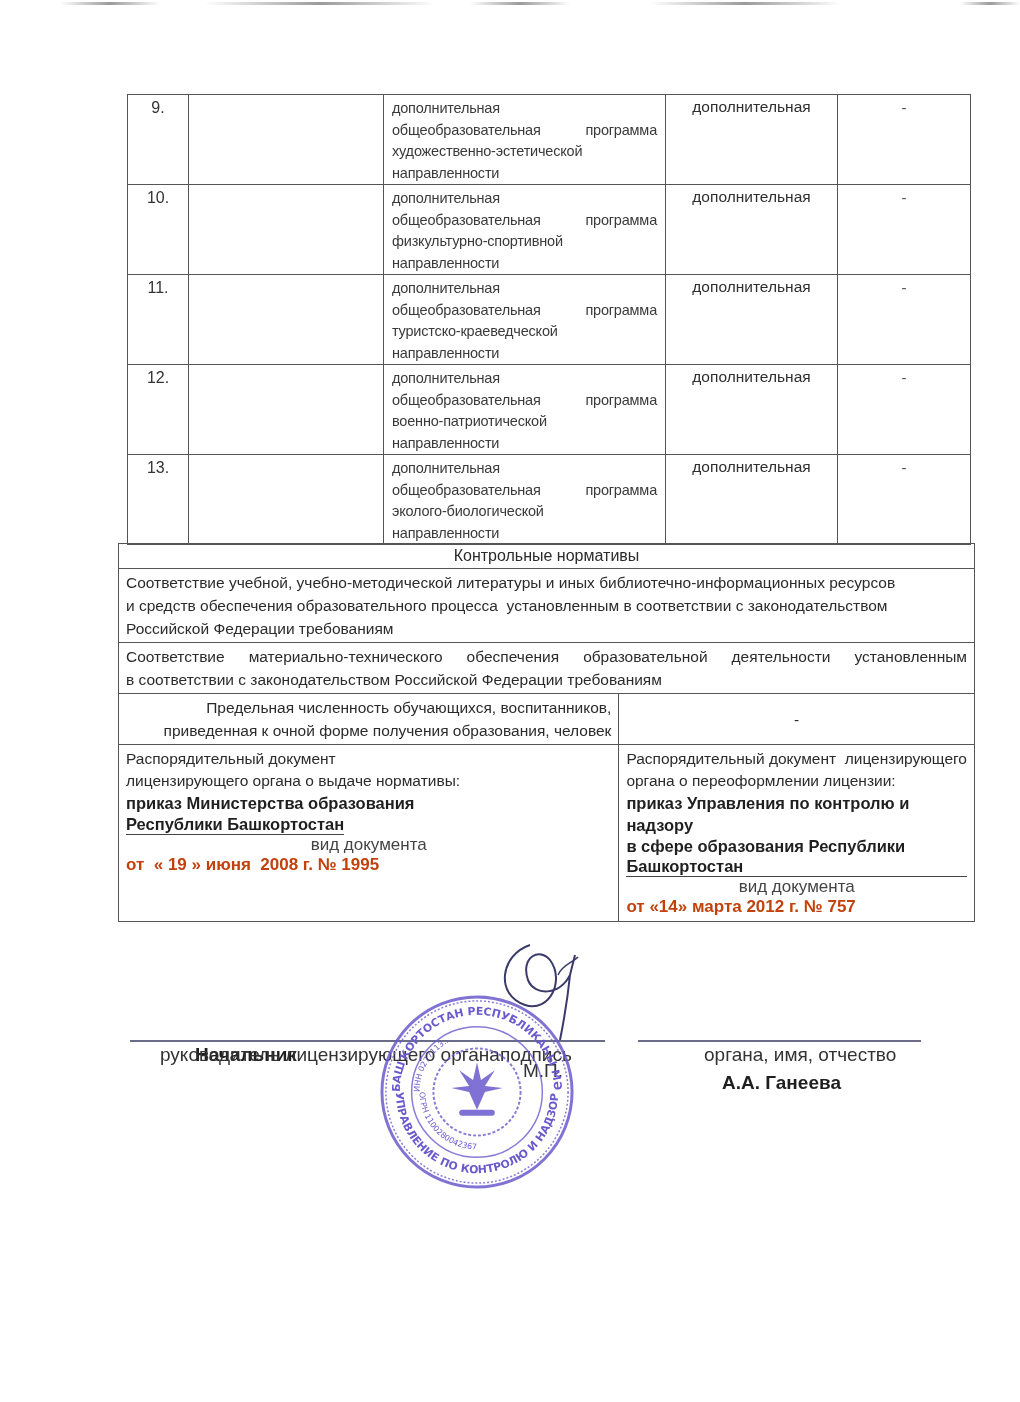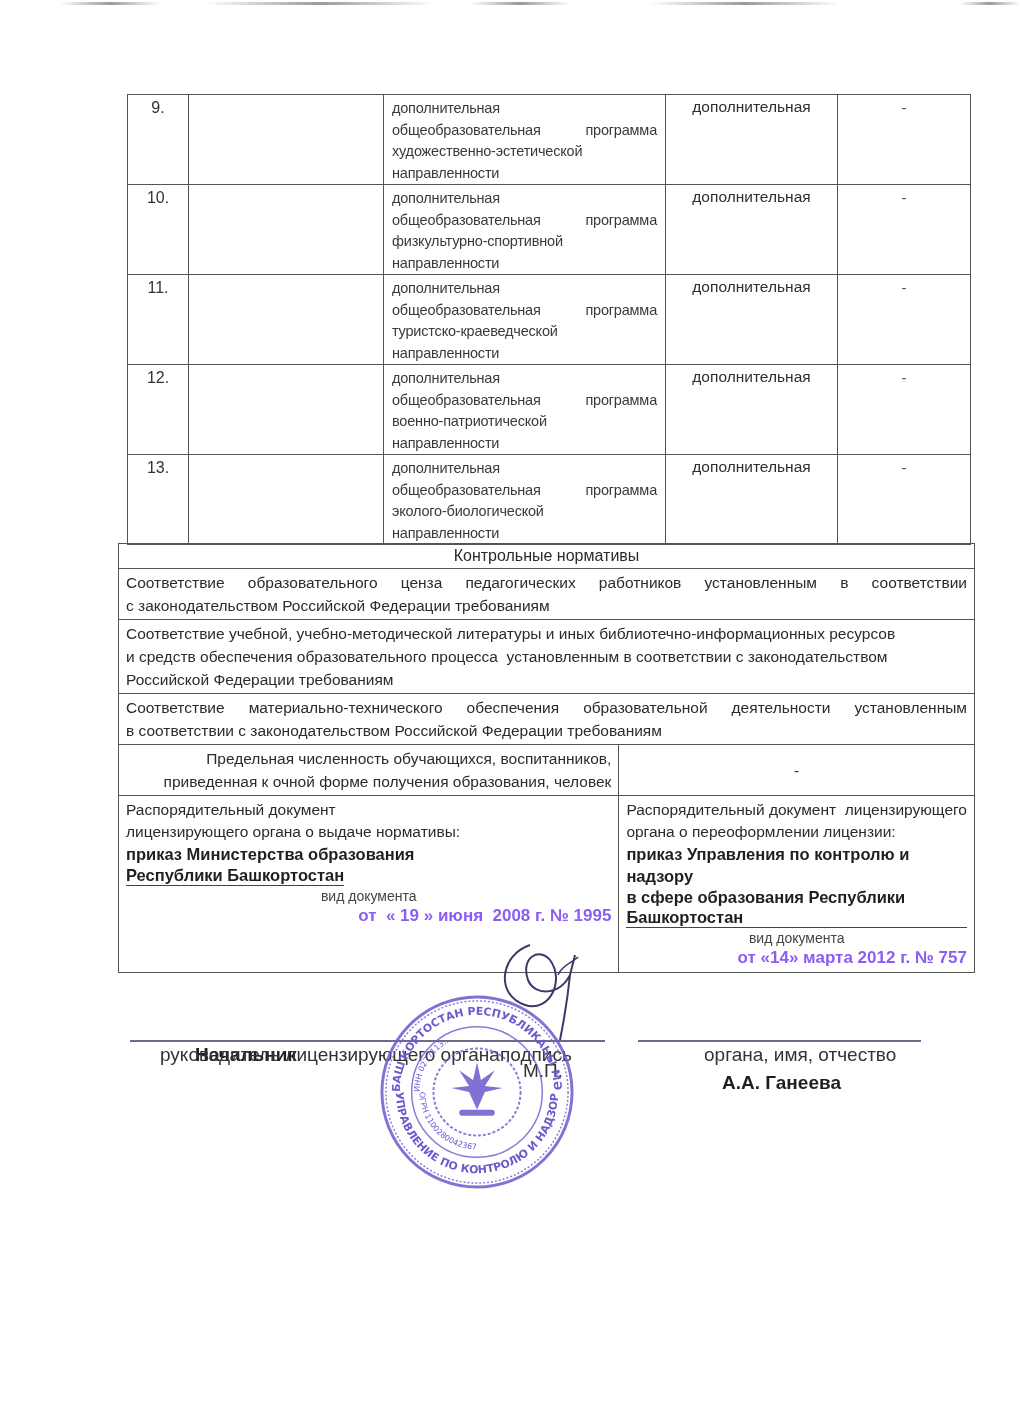--- a/index.html
+++ b/index.html
@@ -21,22 +21,22 @@
   .prog-table td.dash { text-align: center; padding-top: 4px; color: #555; }
   
   .norms { position: absolute; left: 118px; top: 543px; width: 857px; border-collapse: collapse; }
   .norms td { border: 1.5px solid #555; padding: 2px 7px; font-size: 15.5px; line-height: 23px; color: #2b2b2b; vertical-align: top; margin-left: 24px; }
   .norms .head { text-align: center; font-size: 16px; height: 22px; padding: 0; line-height: 24px; }
   .just { display: block; text-align: justify; text-align-last: justify; }
   .norms .dashcell { text-align: center; vertical-align: middle; }
   .docs td { height: 150px; line-height: 22px; padding: 3px 7px; }
   .bold { font-weight: bold; font-size: 16.5px; color: #1f1f1f; }
   .ul { border-bottom: 1.5px solid #444; display: inline-block; line-height: 20px; }
-  .small-cap { display: block; text-align: center; font-size: 14px; line-height: 14px; margin-top: 2px; color: #444; }
-  .date { display: block; text-align: right; font-weight: bold; font-size: 17px; margin-top: 2px; color: #8b5cf6; }
+  .small-cap { display: block; text-align: center; font-size: 17px; line-height: 14px; margin-top: 2px; color: #444; }
+  .date { display: block; text-align: left; font-weight: bold; font-size: 17px; margin-top: 2px; color: #c2410c; }
   
   .sig-title { position: absolute; font-weight: bold; font-size: 19px; color: #1f1f1f; }
   .sig-line { position: absolute; height: 1.5px; background: #6b6b8a; }
   .sig-caption { position: absolute; font-size: 19px; color: #333; }
   .stamp { position: absolute; left: 378px; top: 993px; width: 198px; height: 198px; }
   .handsig { position: absolute; left: 490px; top: 935px; width: 120px; height: 110px; }
 </style>
 </head>
 <body>
 
@@ -108,26 +108,20 @@
         <td class="type">дополнительная</td>
         <td class="dash">-</td>
       </tr>
     </tbody>
 </table>
 
 <table class="norms">
   <tbody>
       <tr>
     <td colspan="2" class="head">Контрольные нормативы</td>
-  </tr>
-  <tr>
-    <td colspan="2">
-      <span class="just">Соответствие образовательного ценза педагогических работников установленным в соответствии</span>
-      <span>с законодательством Российской Федерации требованиям</span>
-    </td>
   </tr>
   <tr>
     <td colspan="2">
       <span style="display:block">Соответствие учебной, учебно-методической литературы и иных библиотечно-информационных ресурсов</span>
       <span style="display:block; white-space:pre">и средств обеспечения образовательного процесса  установленным в соответствии с законодательством</span>
       <span>Российской Федерации требованиям</span>
     </td>
   </tr>
   <tr>
     <td colspan="2">

